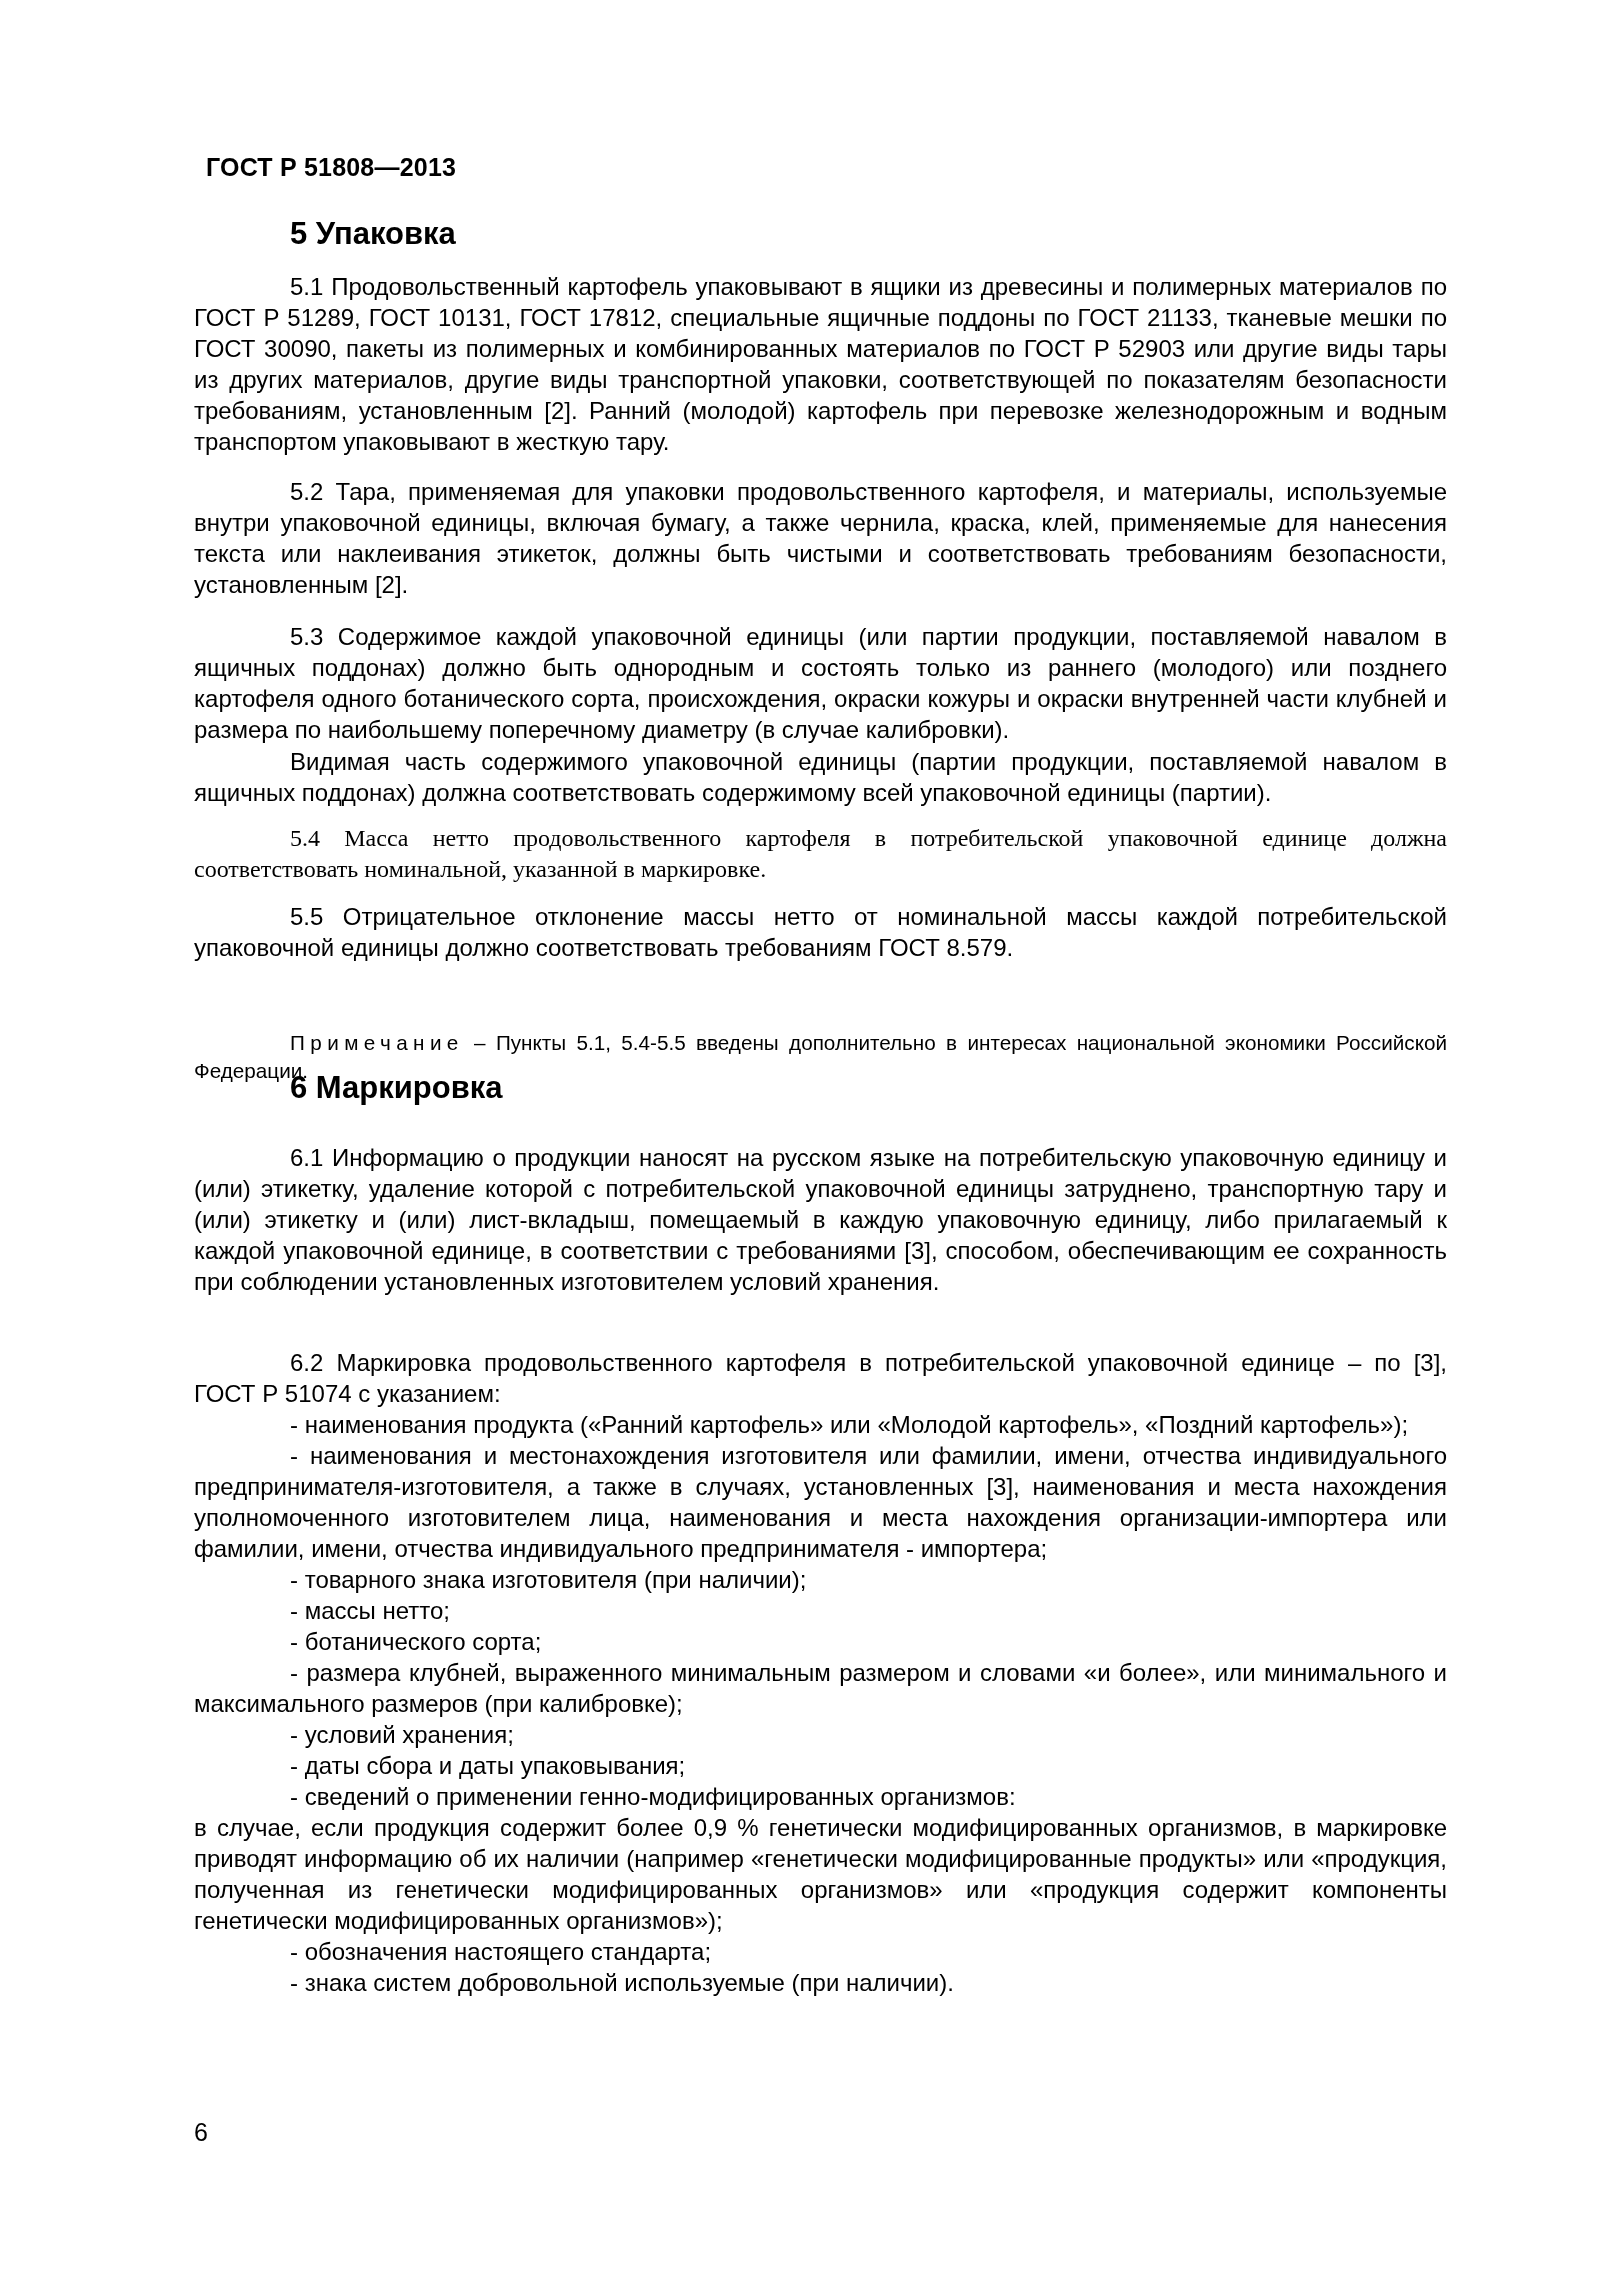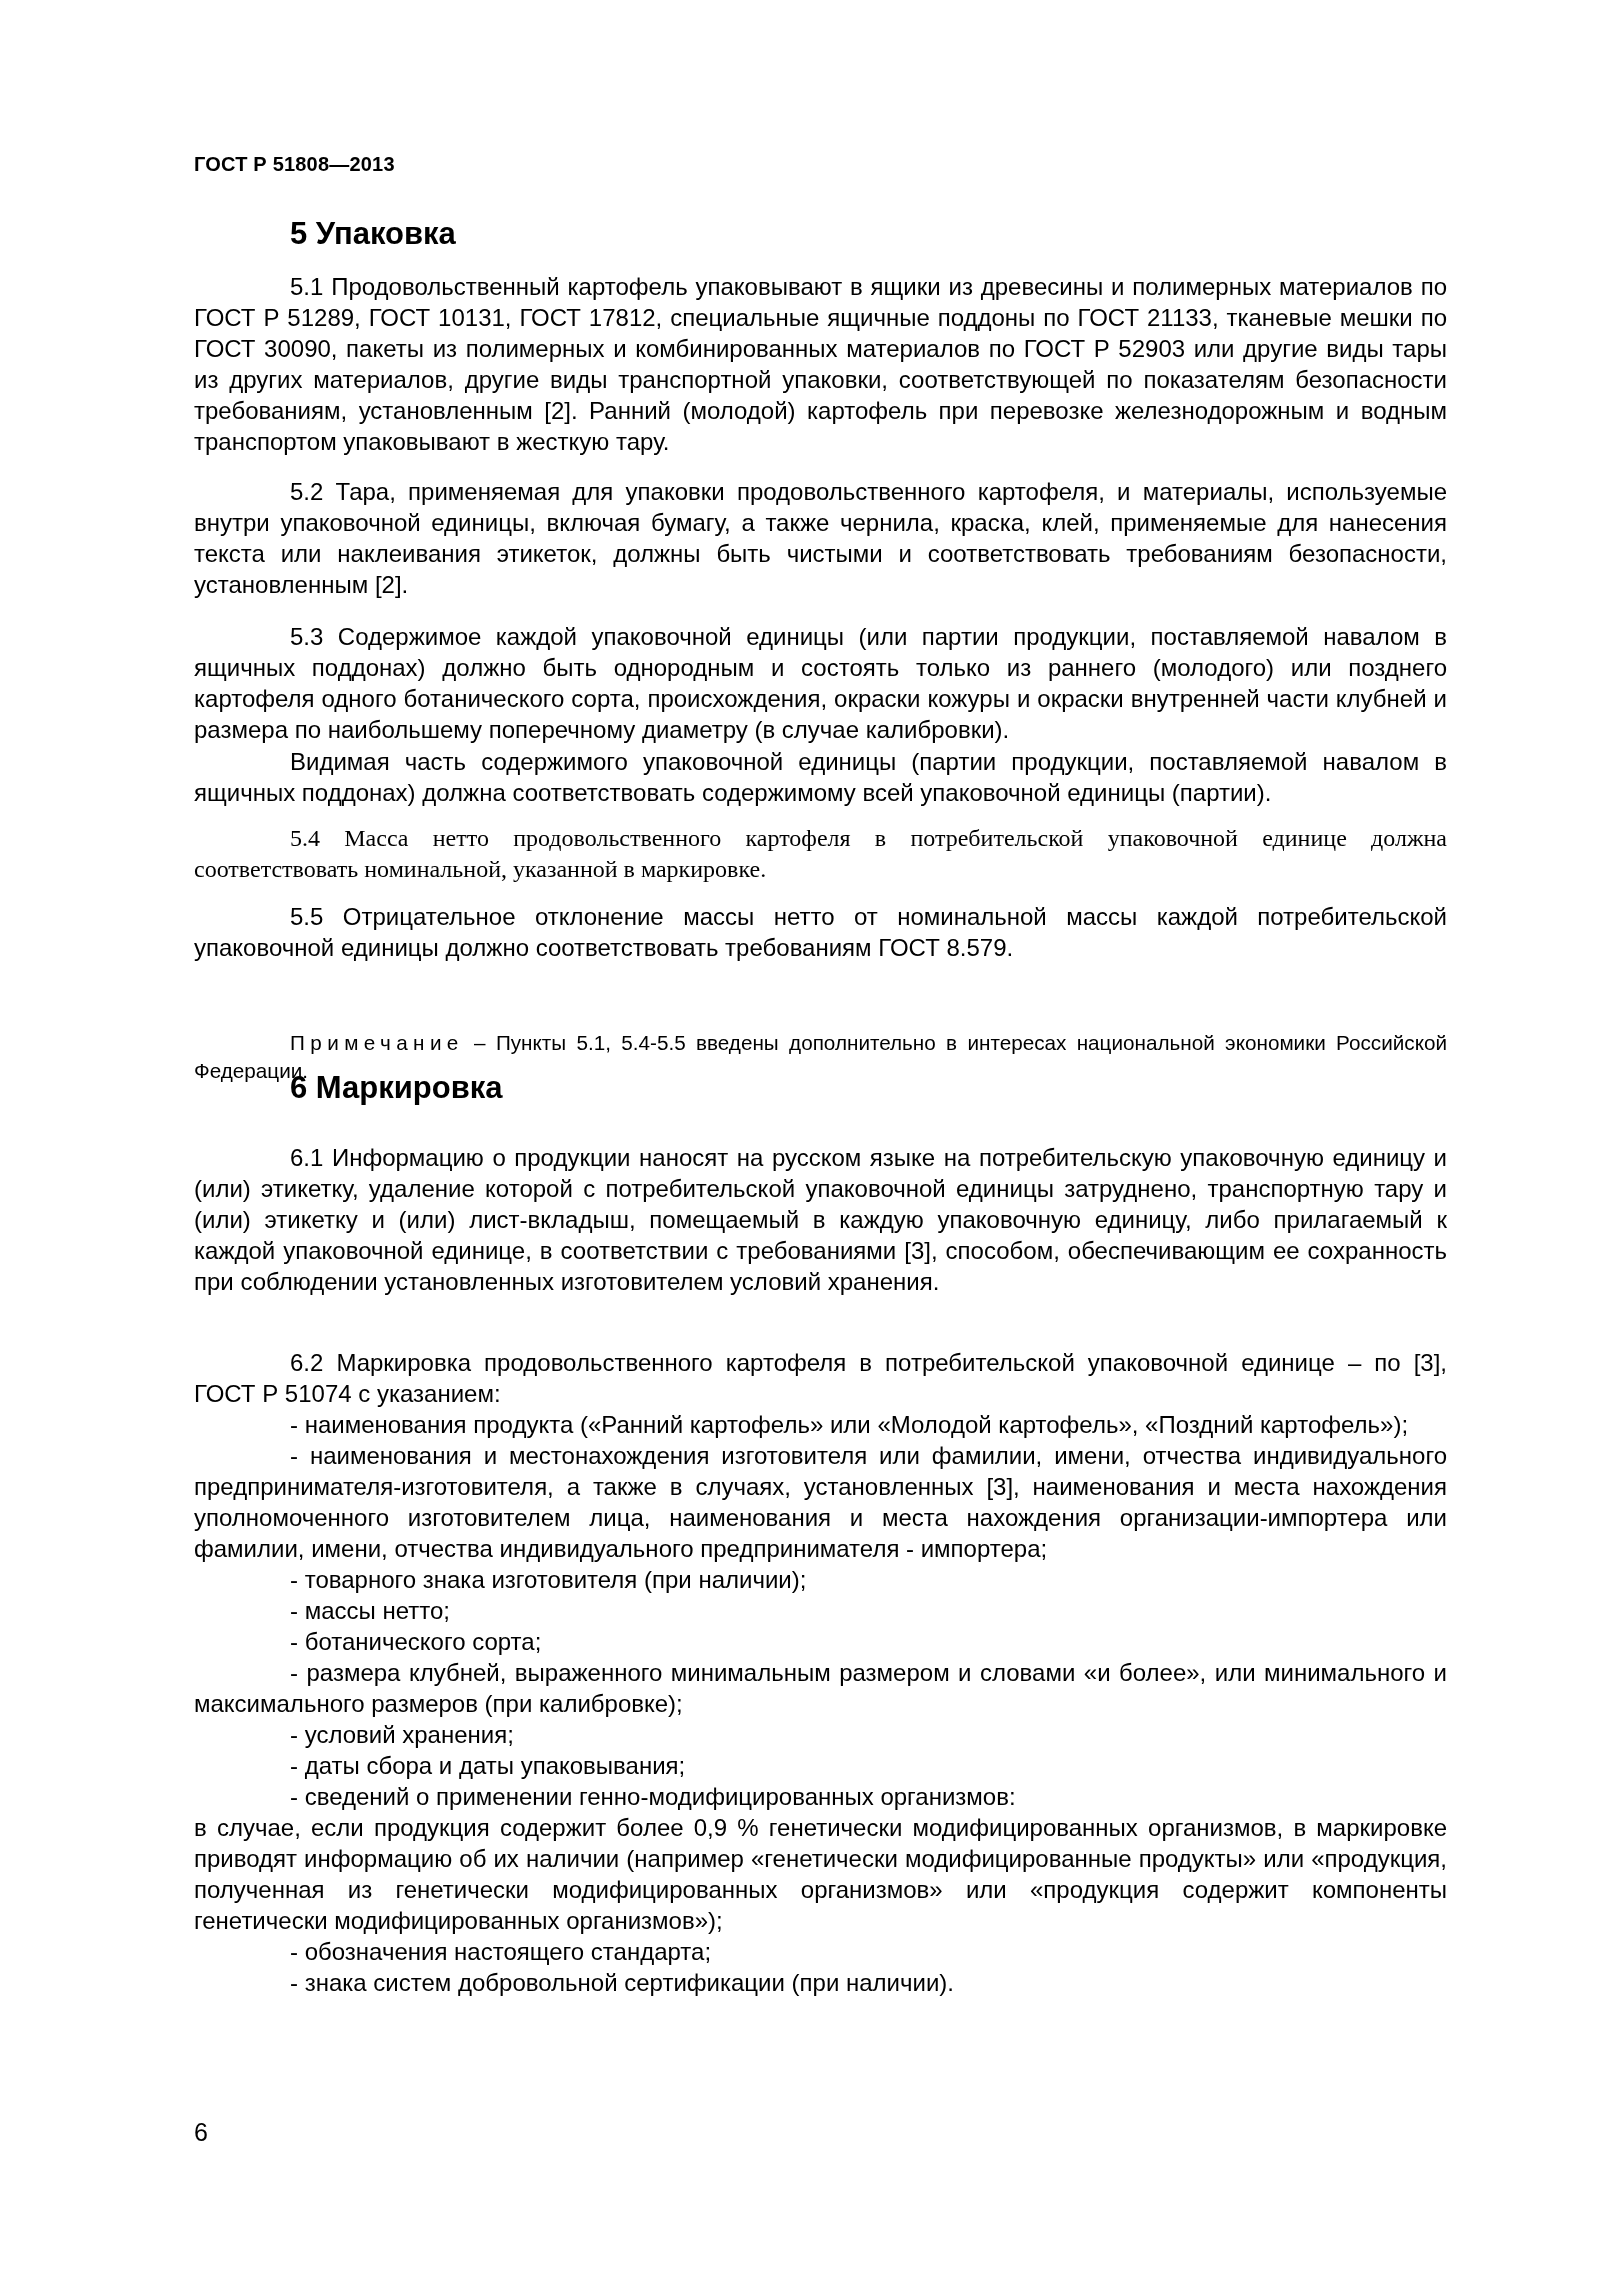--- a/index.html
+++ b/index.html
@@ -16,23 +16,23 @@
       color: #000000;
     }
     .page {
       position: absolute;
       left: 194px;
       top: 0;
       width: 1253px;
     }
     .doc-header {
       position: absolute;
-      left: 0;
+      left: 12px;
       top: 153px;
-      font-size: 20px;
+      font-size: 25px;
       font-weight: bold;
       letter-spacing: 0.2px;
     }
     .section-title {
       position: absolute;
       left: 96px;
       font-size: 31px;
       font-weight: bold;
     }
     .para {
@@ -105,18 +105,18 @@
     <p class="para" style="position:relative; top:0;">- наименования и местонахождения изготовителя или фамилии, имени, отчества индивидуального предпринимателя-изготовителя, а также в случаях, установленных [3], наименования и места нахождения уполномоченного изготовителем лица, наименования и места нахождения организации-импортера или фамилии, имени, отчества индивидуального предпринимателя - импортера;</p>
     <p class="para" style="position:relative; top:0;">- товарного знака изготовителя (при наличии);</p>
     <p class="para" style="position:relative; top:0;">- массы нетто;</p>
     <p class="para" style="position:relative; top:0;">- ботанического сорта;</p>
     <p class="para" style="position:relative; top:0;">- размера клубней, выраженного минимальным размером и словами «и более», или минимального и максимального размеров (при калибровке);</p>
     <p class="para" style="position:relative; top:0;">- условий хранения;</p>
     <p class="para" style="position:relative; top:0;">- даты сбора и даты упаковывания;</p>
     <p class="para" style="position:relative; top:0;">- сведений о применении генно-модифицированных организмов:</p>
     <p class="para noindent" style="position:relative; top:0;"> в случае, если продукция содержит более 0,9 % генетически модифицированных организмов, в маркировке приводят информацию  об их наличии (например «генетически модифицированные продукты» или «продукция, полученная из генетически модифицированных организмов» или «продукция содержит компоненты генетически модифицированных организмов»);</p>
     <p class="para" style="position:relative; top:0;">- обозначения настоящего стандарта;</p>
-    <p class="para" style="position:relative; top:0;">- знака систем добровольной сертификации (при наличии).</p>
+    <p class="para" style="position:relative; top:0;">- знака систем добровольной используемые (при наличии).</p>
   </div>
 
   <div class="page-number">6</div>
 </div>
 
 
 </body></html>

